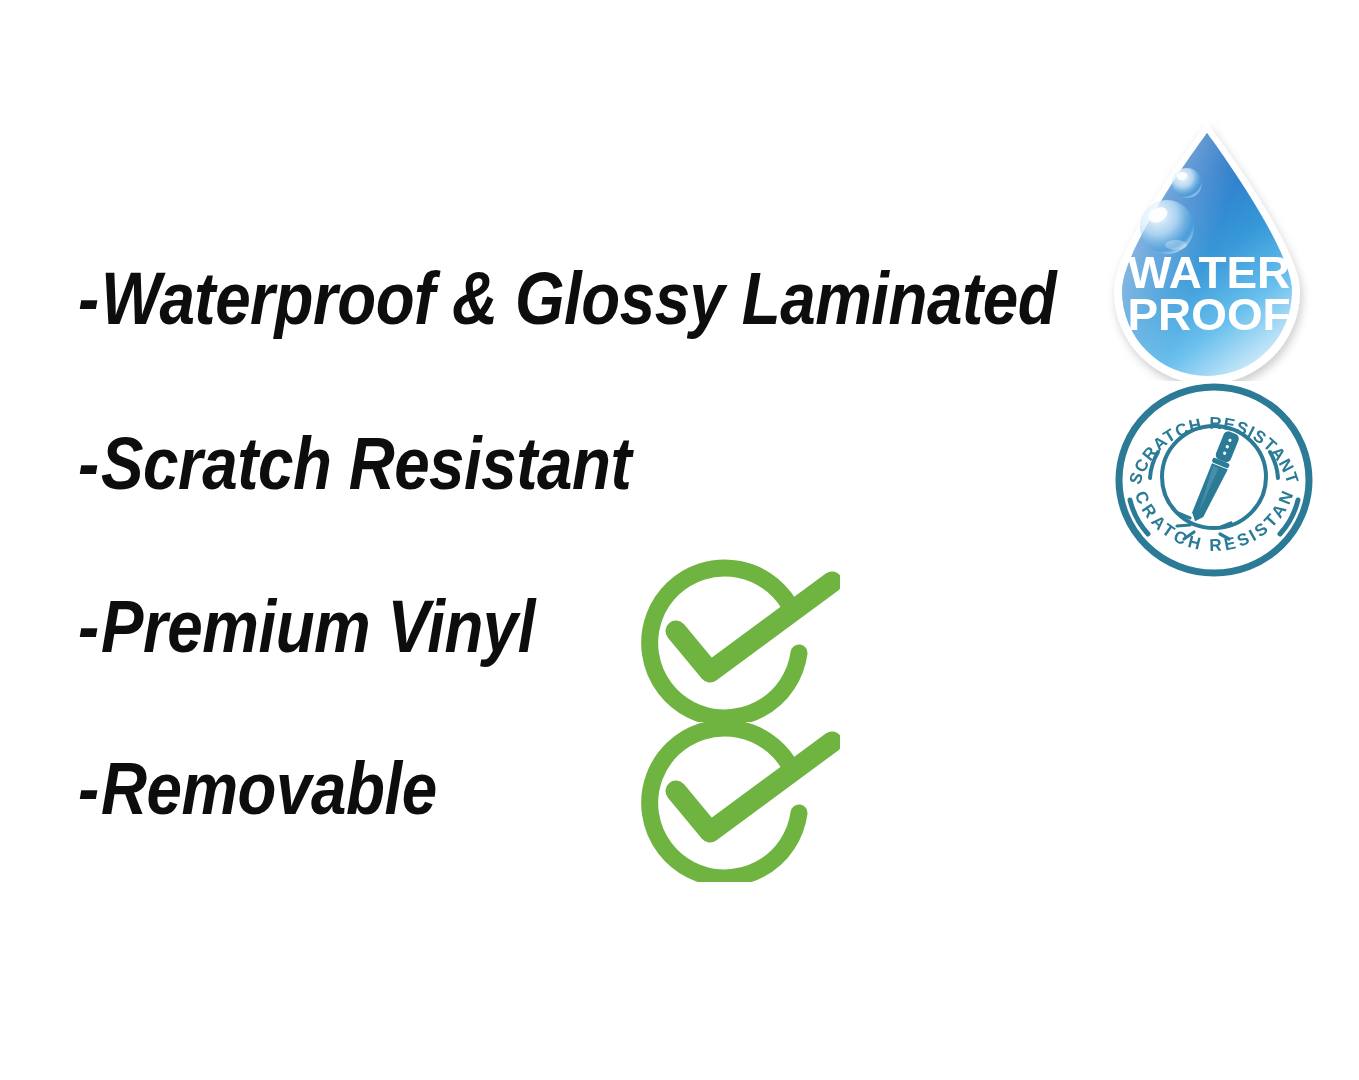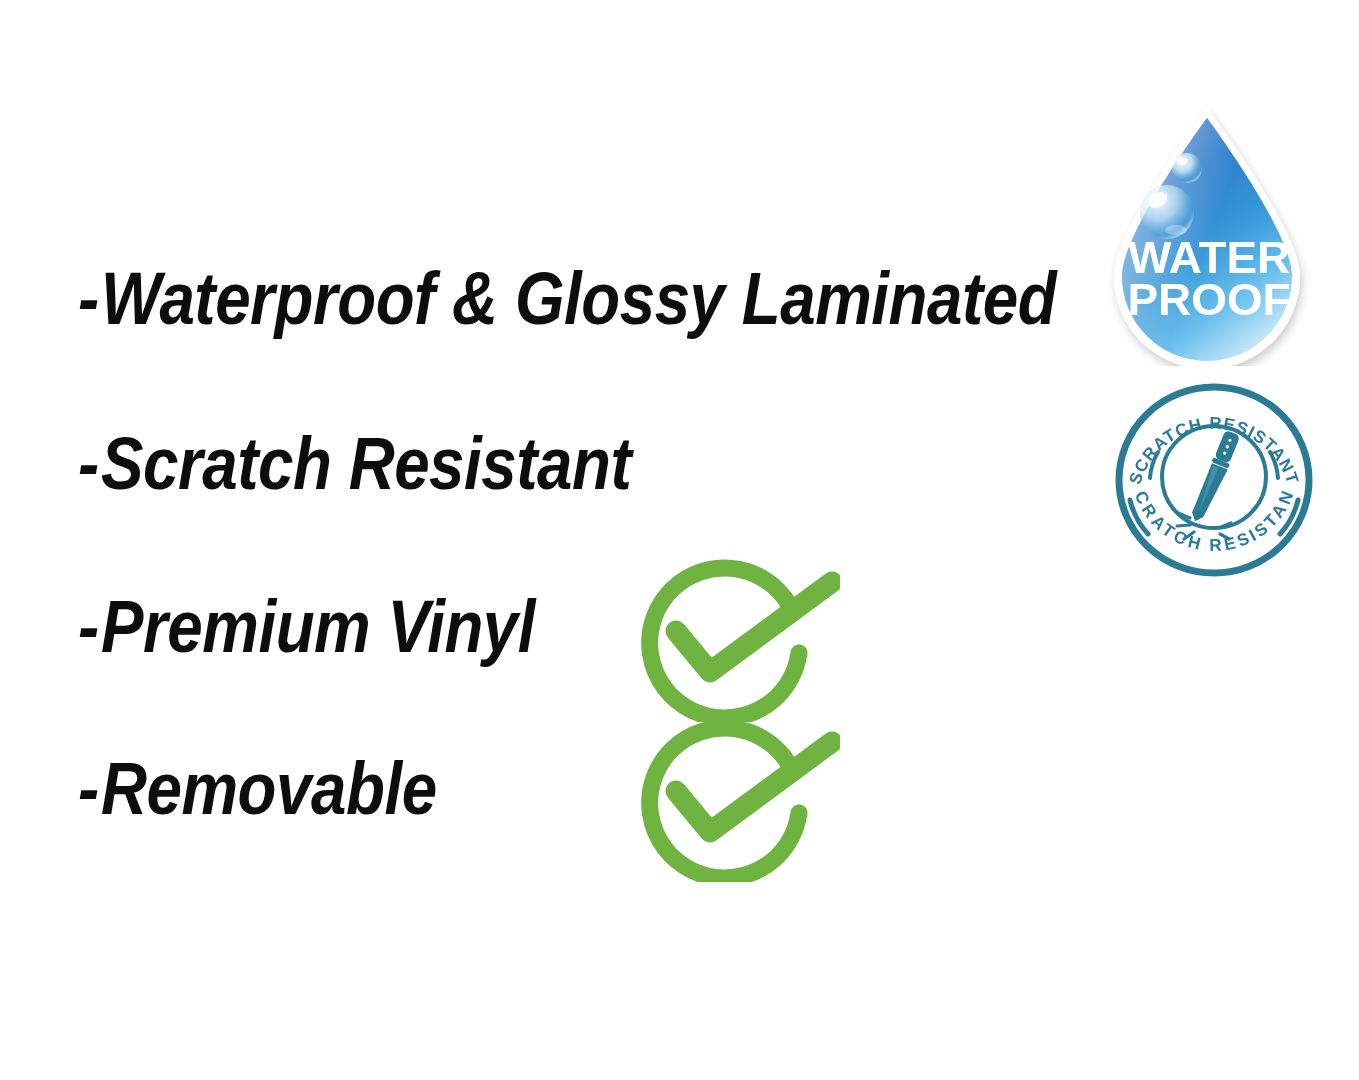--- a/index.html
+++ b/index.html
@@ -48,21 +48,21 @@
     width: 200px;
     height: 170px;
   }
   #check-0 { left: 640px; top: 552px; }
   #check-1 { left: 640px; top: 712px; }
 
   
   #waterproof-badge {
     position: absolute;
     left: 1104px;
-    top: 104px;
+    top: 119px;
     width: 212px;
     height: 262px;
   }
 
   
   #scratch-badge {
     position: absolute;
     left: 1114px;
     top: 382px;
     width: 200px;

